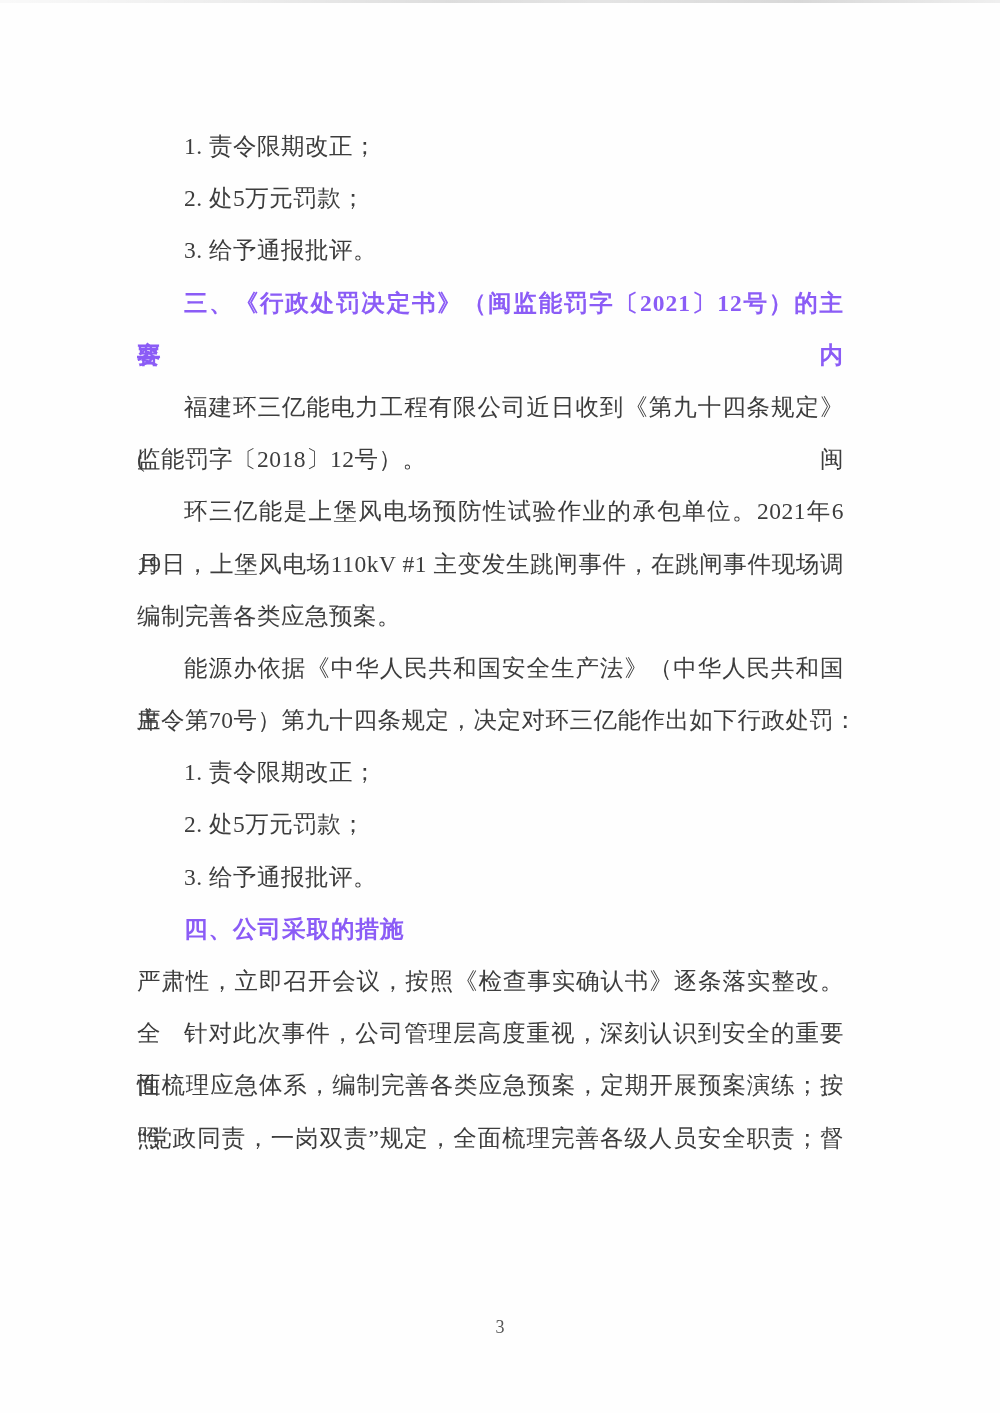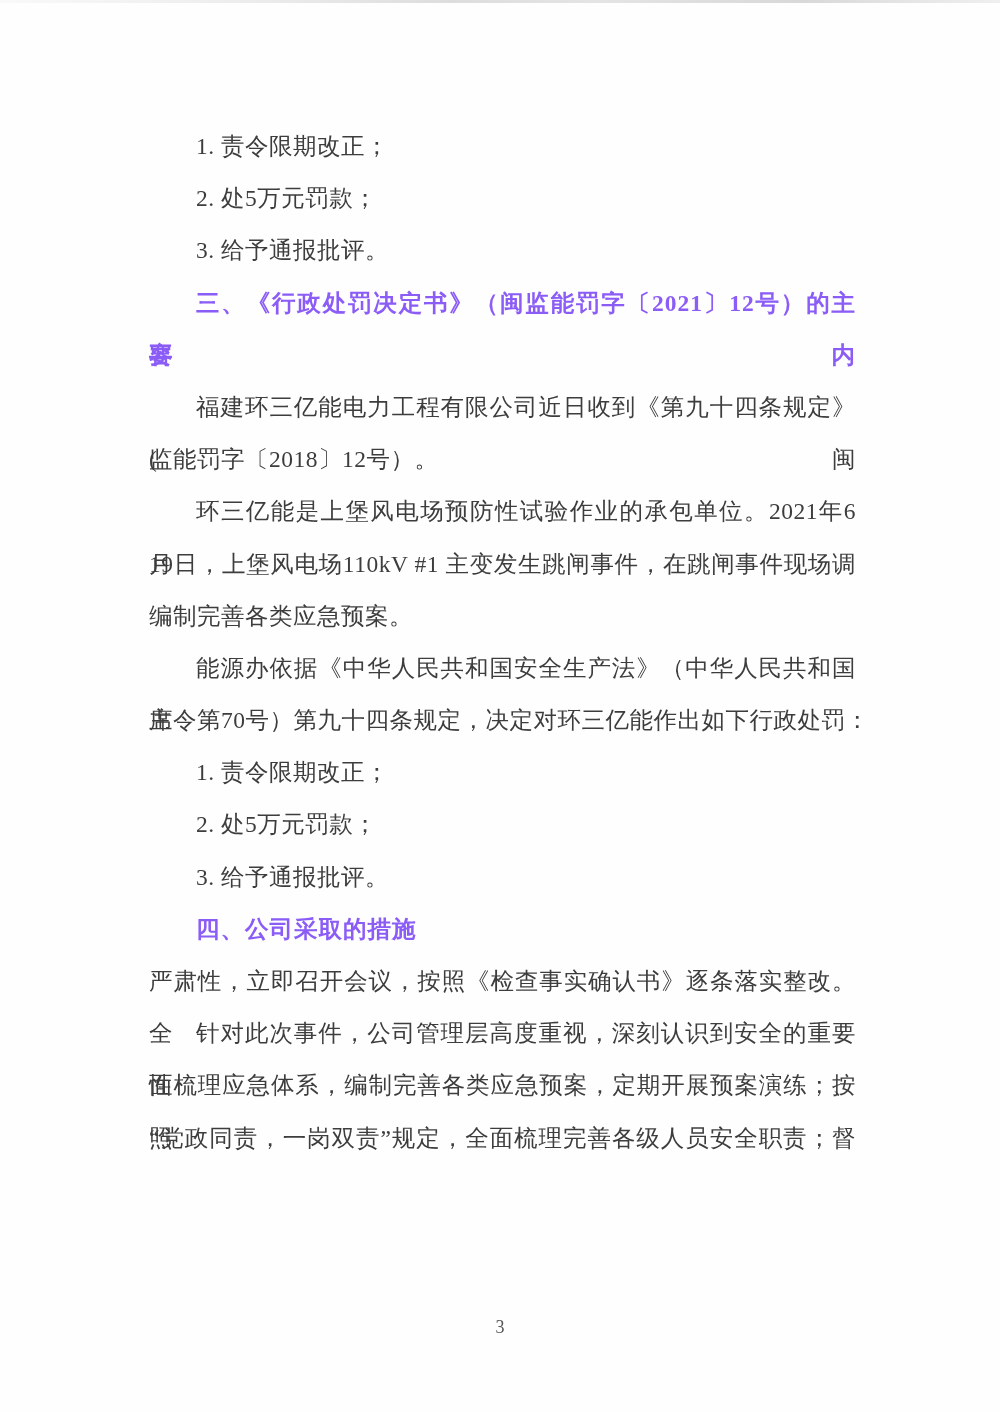--- a/index.html
+++ b/index.html
@@ -27,21 +27,21 @@
       rgba(0,0,0,0.02) 0%,
       rgba(0,0,0,0.07) 25%,
       rgba(0,0,0,0.13) 45%,
       rgba(0,0,0,0.10) 60%,
       rgba(0,0,0,0.15) 80%,
       rgba(0,0,0,0.06) 100%);
   }
   .content {
     position: absolute;
     top: 120px;
-    left: 149px;
+    left: 137px;
     width: 707px;
   }
   .line {
     height: 52.2px;
     line-height: 52.2px;
     font-size: 23.5px;
     white-space: nowrap;
     letter-spacing: 0.5px;
     color: #3d3d3d;
   }

